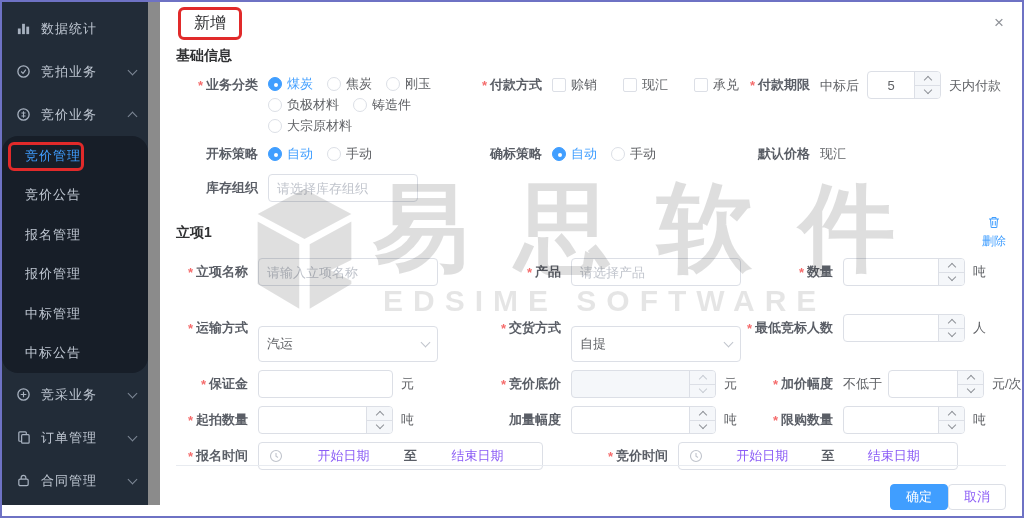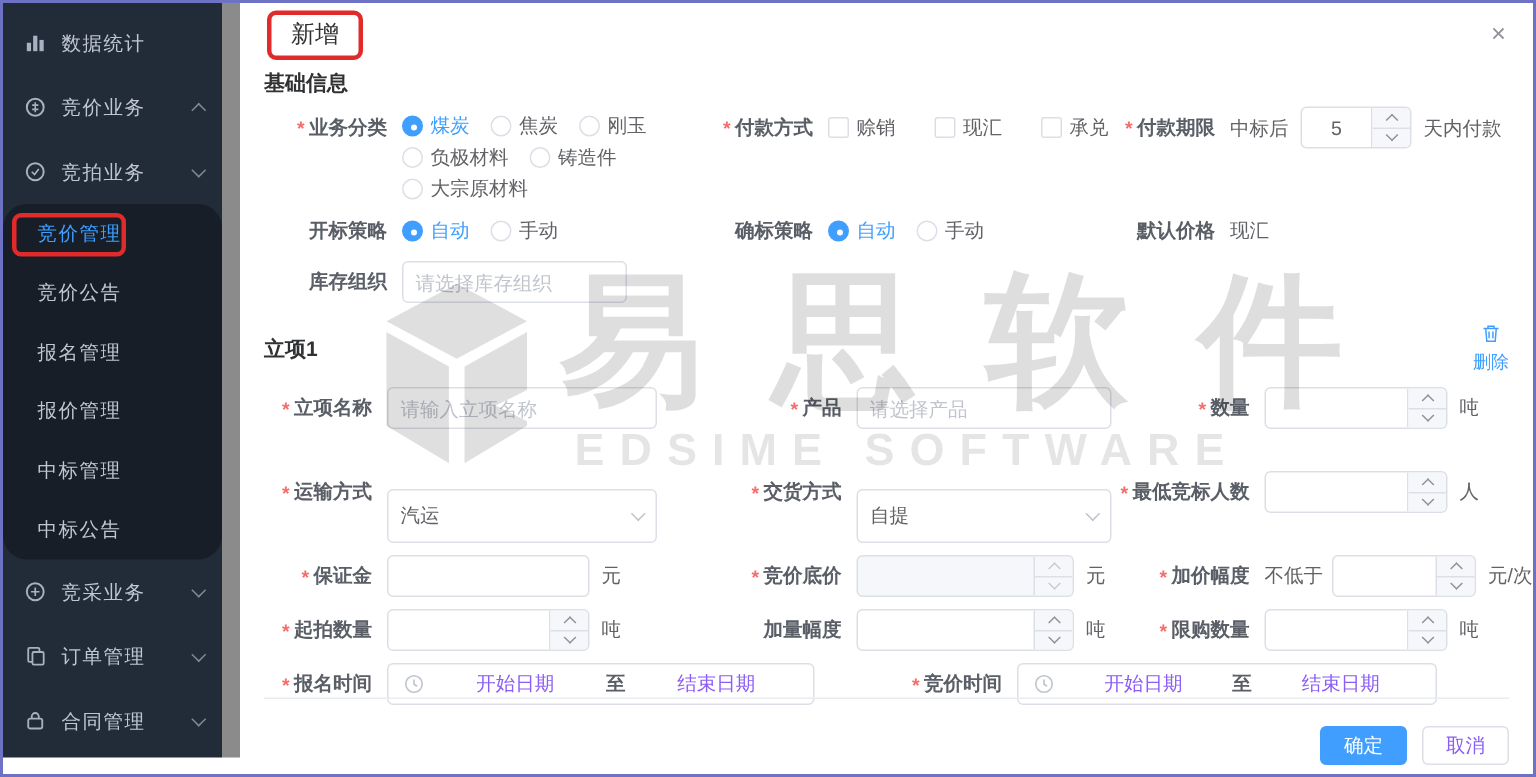--- a/index.html
+++ b/index.html
@@ -65,21 +65,21 @@
     padding:0 10px;gap:6px;background:#fff;cursor:pointer;}
   .daterange .ph{flex:1;text-align:center;font-size:13px;color:#8b5cf6;}
   .daterange .sep{font-size:13px;color:#5a5e66;font-weight:bold;}
   .unit{font-size:13px;color:#606266;margin-left:8px;white-space:nowrap;}
   
   .btn-add{display:inline-flex;align-items:center;margin-top:12px;padding:6px 13px;border:1px solid #b3d8ff;
     background:#ecf5ff;color:#409eff;font-size:12px;border-radius:4px;cursor:pointer;}
   .proj-head{display:flex;align-items:center;margin-top:14px;margin-bottom:2px;}
   .proj-title{font-size:14px;font-weight:bold;color:#303133;flex:1;}
   .del-link{display:flex;align-items:center;gap:4px;color:#409eff;font-size:12px;cursor:pointer;flex-direction:column;}
-  .footer{position:absolute;right:16px;bottom:6px;display:flex;gap:10px;}
+  .footer{position:absolute;right:16px;bottom:6px;display:flex;}
   .btn{height:26px;padding:0 15px;border-radius:4px;font-size:13px;display:flex;align-items:center;cursor:pointer;}
   .btn.primary{background:#409eff;border:1px solid #409eff;color:#fff;}
   .btn.plain{background:#fff;border:1px solid #dcdfe6;color:#8b5cf6;}
   .divider{position:absolute;left:16px;right:16px;bottom:50px;border-top:1px solid #e8ebf0;}
   
   .c1{flex:0 0 300px;display:flex;align-items:center;}
   .c2{flex:0 0 272px;display:flex;align-items:center;}
   .c3{flex:1;display:flex;align-items:center;}
   .lw82{width:82px;} .lw92{width:92px;} .lw76{width:76px;} .lw95{width:95px;} .lw72{width:72px;}
   .fw180{width:180px;} .fw122{width:122px;} .fw135{width:135px;} .fw150{width:150px;}
@@ -103,35 +103,35 @@
               <rect x="11" y="6" width="3" height="8"></rect>
             </g>
           </svg>
       </span>
       <span class="lab">数据统计</span>
     </div>
     <div class="side-item">
       <span class="mi">
         <svg width="15" height="15" viewBox="0 0 16 16">
             <circle cx="8" cy="8" r="6" fill="none" stroke="#a7b1bf" stroke-width="1.4"></circle>
-            <path d="M8 4.5v7M5.8 6.5h4.4M5.8 9.5h4.4" stroke="#a7b1bf" stroke-width="1.1" fill="none"></path>
-          </svg>
-      </span>
-      <span class="lab">竞价业务</span>
-      <span class="chev up"></span>
+            <path d="M5.5 8l2 2 3-4" fill="none" stroke="#a7b1bf" stroke-width="1.2"></path>
+          </svg>
+      </span>
+      <span class="lab">竞拍业务</span>
+      <span class="chev down"></span>
     </div>
     <div class="side-item">
       <span class="mi">
         <svg width="15" height="15" viewBox="0 0 16 16">
             <circle cx="8" cy="8" r="6" fill="none" stroke="#a7b1bf" stroke-width="1.4"></circle>
-            <path d="M5.5 8l2 2 3-4" fill="none" stroke="#a7b1bf" stroke-width="1.2"></path>
-          </svg>
-      </span>
-      <span class="lab">竞拍业务</span>
-      <span class="chev down"></span>
+            <path d="M8 4.5v7M5.8 6.5h4.4M5.8 9.5h4.4" stroke="#a7b1bf" stroke-width="1.1" fill="none"></path>
+          </svg>
+      </span>
+      <span class="lab">竞价业务</span>
+      <span class="chev up"></span>
     </div>
     <div class="submenu">
       <div class="sub-item active">
         <span>竞价管理</span>
       </div>
       <div class="sub-item">
         <span>竞价公告</span>
       </div>
       <div class="sub-item">
         <span>报名管理</span>

